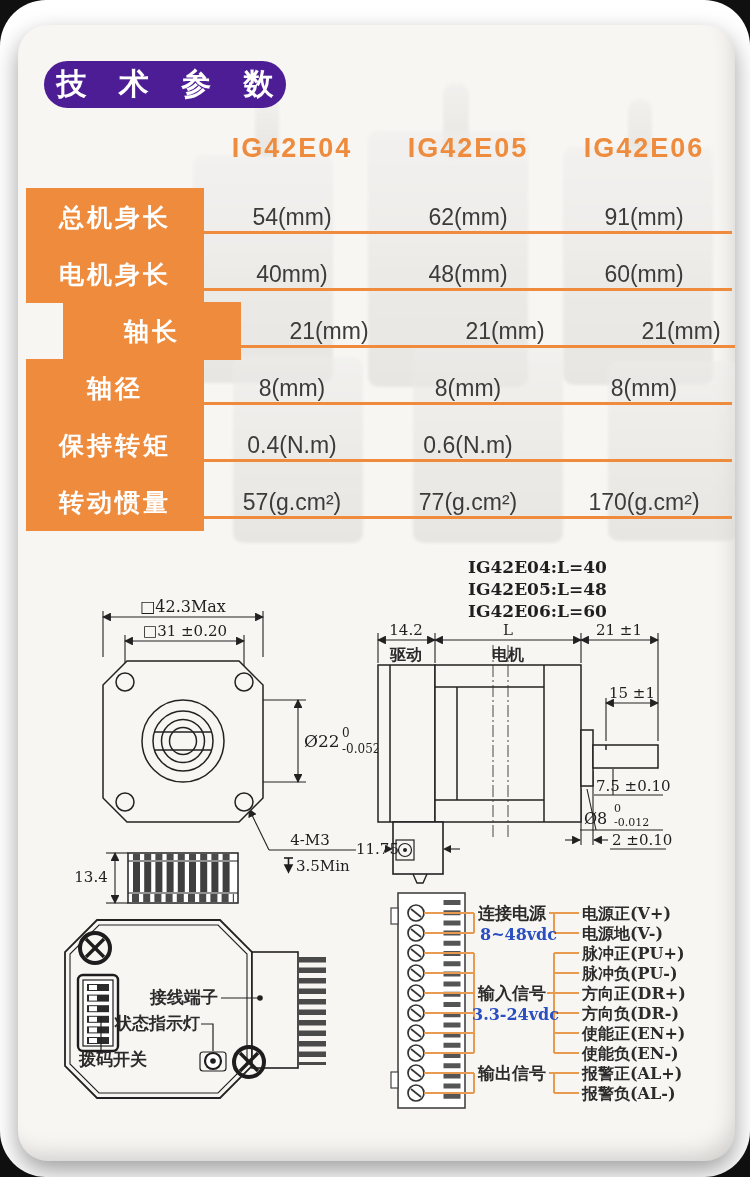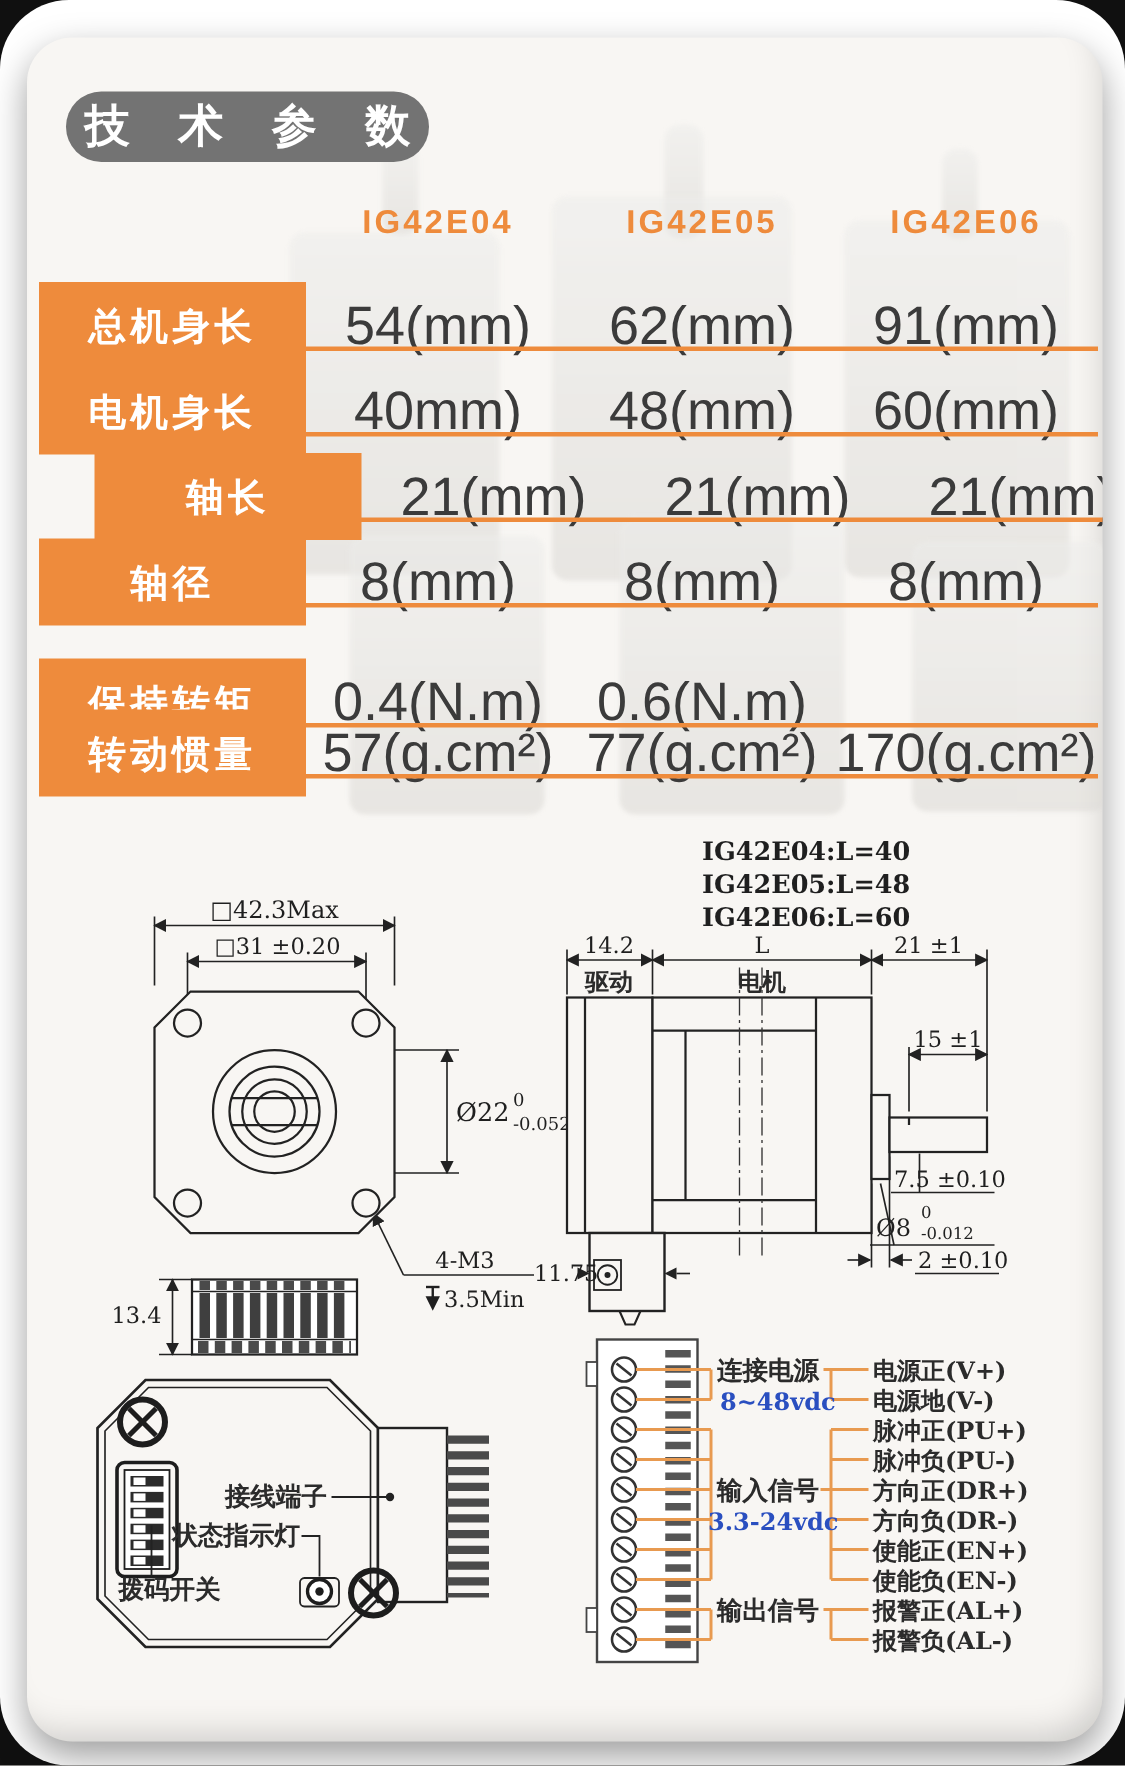--- a/index.html
+++ b/index.html
@@ -13,43 +13,43 @@
     position:absolute;left:18px;top:25px;width:717px;height:1136px;
     background:#f8f6f3;border-radius:30px;overflow:hidden;
     box-shadow:0 10px 24px rgba(0,0,0,.38), inset -10px -16px 24px -12px rgba(0,0,0,.18);
   }
   
   .ghost{position:absolute;z-index:0;background:linear-gradient(180deg,#ededeb,#dbd9d5);
          border-radius:10px;opacity:.55;filter:blur(1.5px);}
   
   .badge{
     position:absolute;z-index:3;left:26px;top:36px;width:242px;height:47px;
-    background:#737373;border-radius:24px;color:#fff;
+    background:#4c1d95;border-radius:24px;color:#fff;
     display:flex;align-items:center;justify-content:center;
     font-size:30px;font-weight:bold;letter-spacing:12px;text-indent:12px;
   }
   
   .spec-head{
     position:absolute;z-index:2;left:8px;top:103px;width:706px;height:40px;
     display:grid;grid-template-columns:178px 176px 176px 176px;align-items:center;
   }
   .spec-head span{
-    text-align:center;color:#ee8b3c;font-size:22px;font-weight:bold;letter-spacing:2px;
+    text-align:center;color:#ee8b3c;font-size:27px;font-weight:bold;letter-spacing:2px;
   }
   .spec-row{
     position:absolute;z-index:2;left:8px;width:706px;height:46px;
     display:grid;grid-template-columns:178px 176px 176px 176px;align-items:center;
   }
   .row-label{
     background:#ee8b3c;color:#fff;height:58px;
     display:flex;align-items:center;justify-content:center;
     font-size:25px;font-weight:bold;letter-spacing:3px;
   }
   .row-line{position:absolute;bottom:0;left:178px;right:0;height:3px;background:#ee8b3c;}
-  .cell{text-align:center;font-size:36px;color:#3b3b3b;}
+  .cell{text-align:center;font-size:23px;color:#3b3b3b;}
   
   svg{position:absolute;z-index:1;overflow:visible;}
   .dimtxt{font-family:"DejaVu Serif","Liberation Serif",serif;fill:#1f1f1f;}
   .cjk{font-family:"DejaVu Serif","Liberation Serif",serif;font-weight:700;fill:#2b2b2b;}
   .blue{fill:#2a4fc0;}
 </style>
 </head>
 <body>
 
 <div class="page">
@@ -95,21 +95,21 @@
     <div class="cell">21(mm)</div>
     <div class="row-line"></div>
   </div>
   <div class="spec-row" style="top:334px;">
     <div class="row-label">轴径</div>
     <div class="cell">8(mm)</div>
     <div class="cell">8(mm)</div>
     <div class="cell">8(mm)</div>
     <div class="row-line"></div>
   </div>
-  <div class="spec-row" style="top:414px;">
+  <div class="spec-row" style="top:391px;">
     <div class="row-label">保持转矩</div>
     <div class="cell">0.4(N.m)</div>
     <div class="cell">0.6(N.m)</div>
     <div class="row-line"></div>
   </div>
   <div class="spec-row" style="top:448px;">
     <div class="row-label">转动惯量</div>
     <div class="cell">57(g.cm²)</div>
     <div class="cell">77(g.cm²)</div>
     <div class="cell">170(g.cm²)</div>

